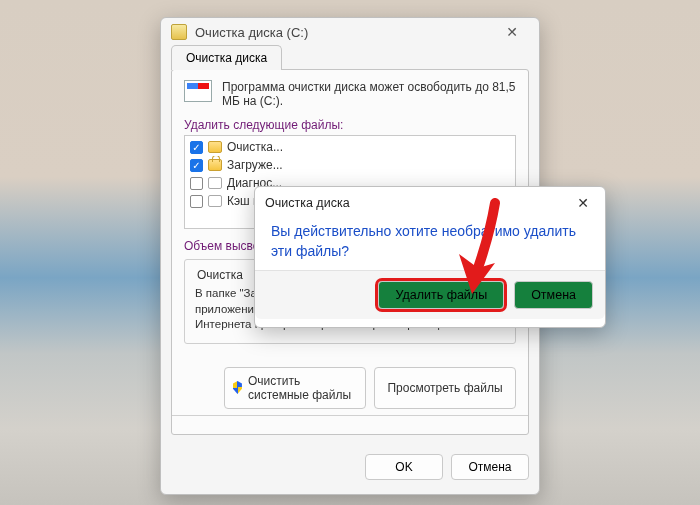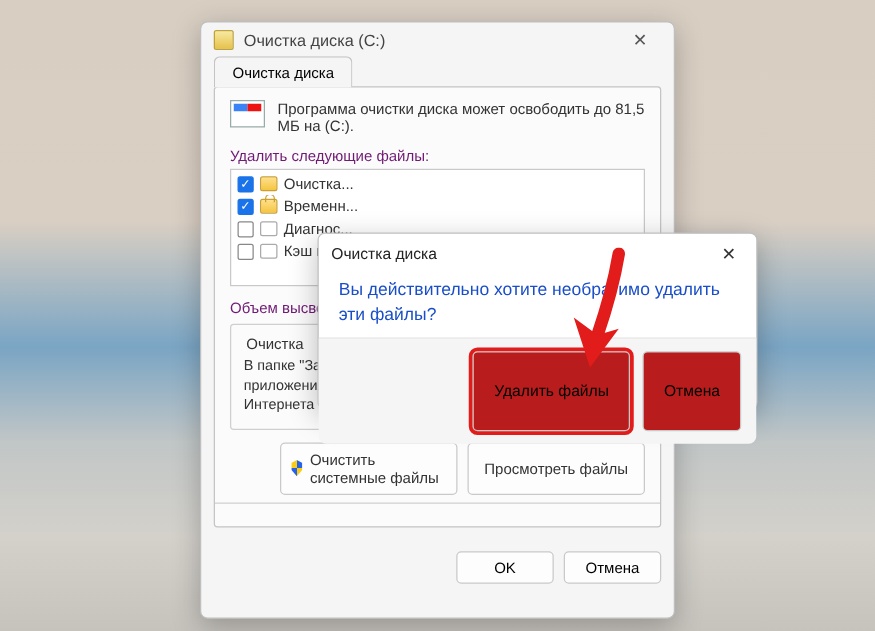--- a/index.html
+++ b/index.html
@@ -31,35 +31,35 @@
   .cb{width:13px;height:13px;border:1px solid #888;border-radius:2px;display:inline-flex;align-items:center;justify-content:center;font-size:10px;color:#fff;}
   .cb.on{background:#1a73e8;border-color:#1a73e8;}
   .fic{width:14px;height:12px;border-radius:2px;}
   .fic.fld{background:linear-gradient(#ffe08a,#f5c542);border:1px solid #caa030;}
   .fic.lock{background:linear-gradient(#ffe08a,#f5c542);border:1px solid #caa030;position:relative;}
   .fic.lock::after{content:"";position:absolute;left:3px;top:-5px;width:6px;height:6px;border:1.5px solid #caa030;border-bottom:none;border-radius:4px 4px 0 0;}
   .fic.file{background:#fff;border:1px solid #aaa;}
   .fieldset{margin-top:6px;border:1px solid #cfcfcf;border-radius:3px;padding:8px 10px 10px;}
   .fieldset .legend{font-size:12px;color:#333;background:#fbfbfb;display:inline-block;padding:0 4px;margin-top:-16px;margin-left:-2px;}
   .desc{font-size:11.5px;color:#333;line-height:1.35;margin-top:4px;}
-  .btnrow{display:flex;gap:8px;margin-top:10px;padding-left:40px;}
+  .btnrow{display:flex;gap:8px;margin-top:23px;padding-left:40px;}
   .wbtn{flex:1;border:1px solid #c9c9c9;background:#fdfdfd;border-radius:4px;padding:6px 8px;font-size:12px;display:flex;align-items:center;justify-content:center;gap:6px;}
   .shield{width:13px;height:13px;background:conic-gradient(#2563eb 0 90deg,#facc15 90deg 180deg,#2563eb 180deg 270deg,#facc15 270deg 360deg);clip-path:polygon(50% 0,100% 18%,100% 60%,50% 100%,0 60%,0 18%);}
   .divider{height:1px;background:#d0d0d0;margin:6px -12px 8px;}
   .footer{display:flex;justify-content:flex-end;gap:8px;margin:19px 10px 10px;}
   .footer .wbtn{flex:0 0 auto;min-width:78px;padding:5px 16px;}
   
   .dialog{ left:254px; top:186px; width:352px; height:142px; background:#fff;}
   .dlg-title{display:flex;align-items:center;font-size:12.5px;color:#222;padding:8px 10px 6px;}
   .dlg-title .spacer{flex:1}
   .dlg-close{font-size:14px;color:#333;width:24px;text-align:center;}
   .dlg-msg{color:#1a4ec8;font-size:14px;padding:4px 16px 8px;line-height:1.45;}
   .dlg-sep{height:1px;background:#e2e2e2;margin:0;}
   .dlg-foot{display:flex;justify-content:flex-end;gap:10px;padding:10px 12px;background:#f5f5f5;border-radius:0 0 6px 6px;}
-  .dlg-btn{border:1px solid #c9c9c9;background:#b91c1c;border-radius:4px;padding:24px 16px;font-size:12.5px;}
+  .dlg-btn{border:1px solid #c9c9c9;background:#15803d;border-radius:4px;padding:6px 16px;font-size:12.5px;}
   .dlg-btn.primary{outline:3px solid #e21b1b;outline-offset:0;}
   
   .arrow{position:absolute;left:450px;top:198px;width:60px;height:110px;pointer-events:none;}
 </style>
 </head>
 <body>
 
 <div class="window parent">
   <div class="titlebar">
     <span class="disk-ic"></span>
@@ -79,21 +79,21 @@
     <div class="sect-lbl">Удалить следующие файлы:</div>
     <div class="filelist">
       <div class="frow">
         <span class="cb on">✓</span>
         <span class="fic fld"></span>
         <span>Очистка...</span>
       </div>
       <div class="frow">
         <span class="cb on">✓</span>
         <span class="fic lock"></span>
-        <span>Временн...</span>
+        <span>Загруже...</span>
       </div>
       <div class="frow">
         <span class="cb"></span>
         <span class="fic file"></span>
         <span>Диагнос...</span>
       </div>
       <div class="frow">
         <span class="cb"></span>
         <span class="fic file"></span>
         <span>Кэш пос...</span>

